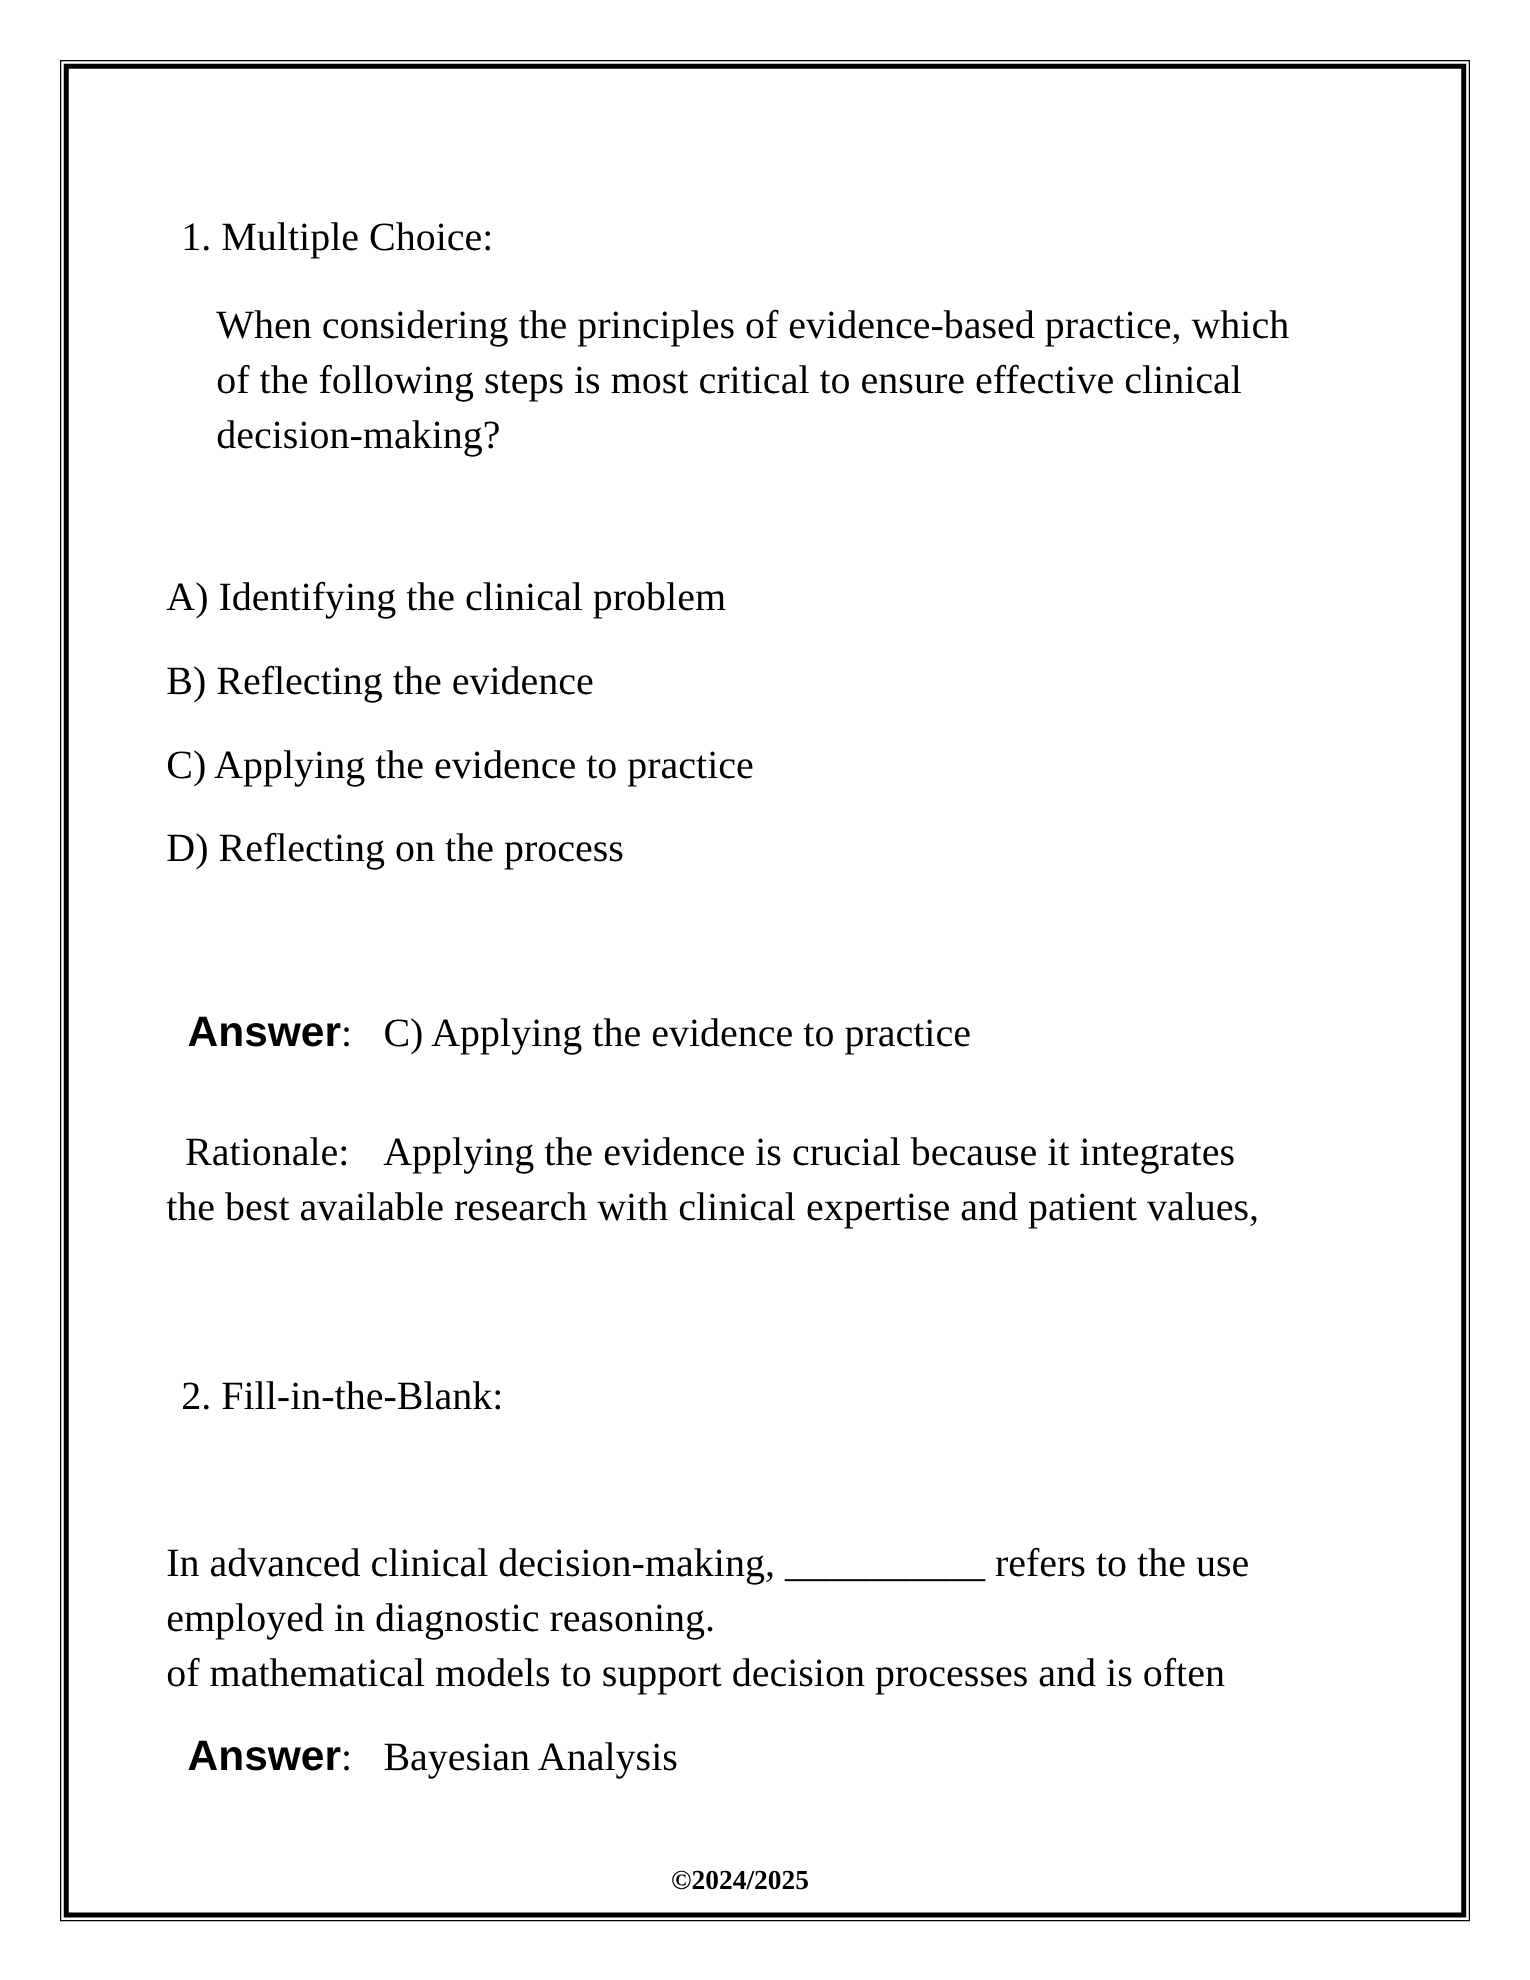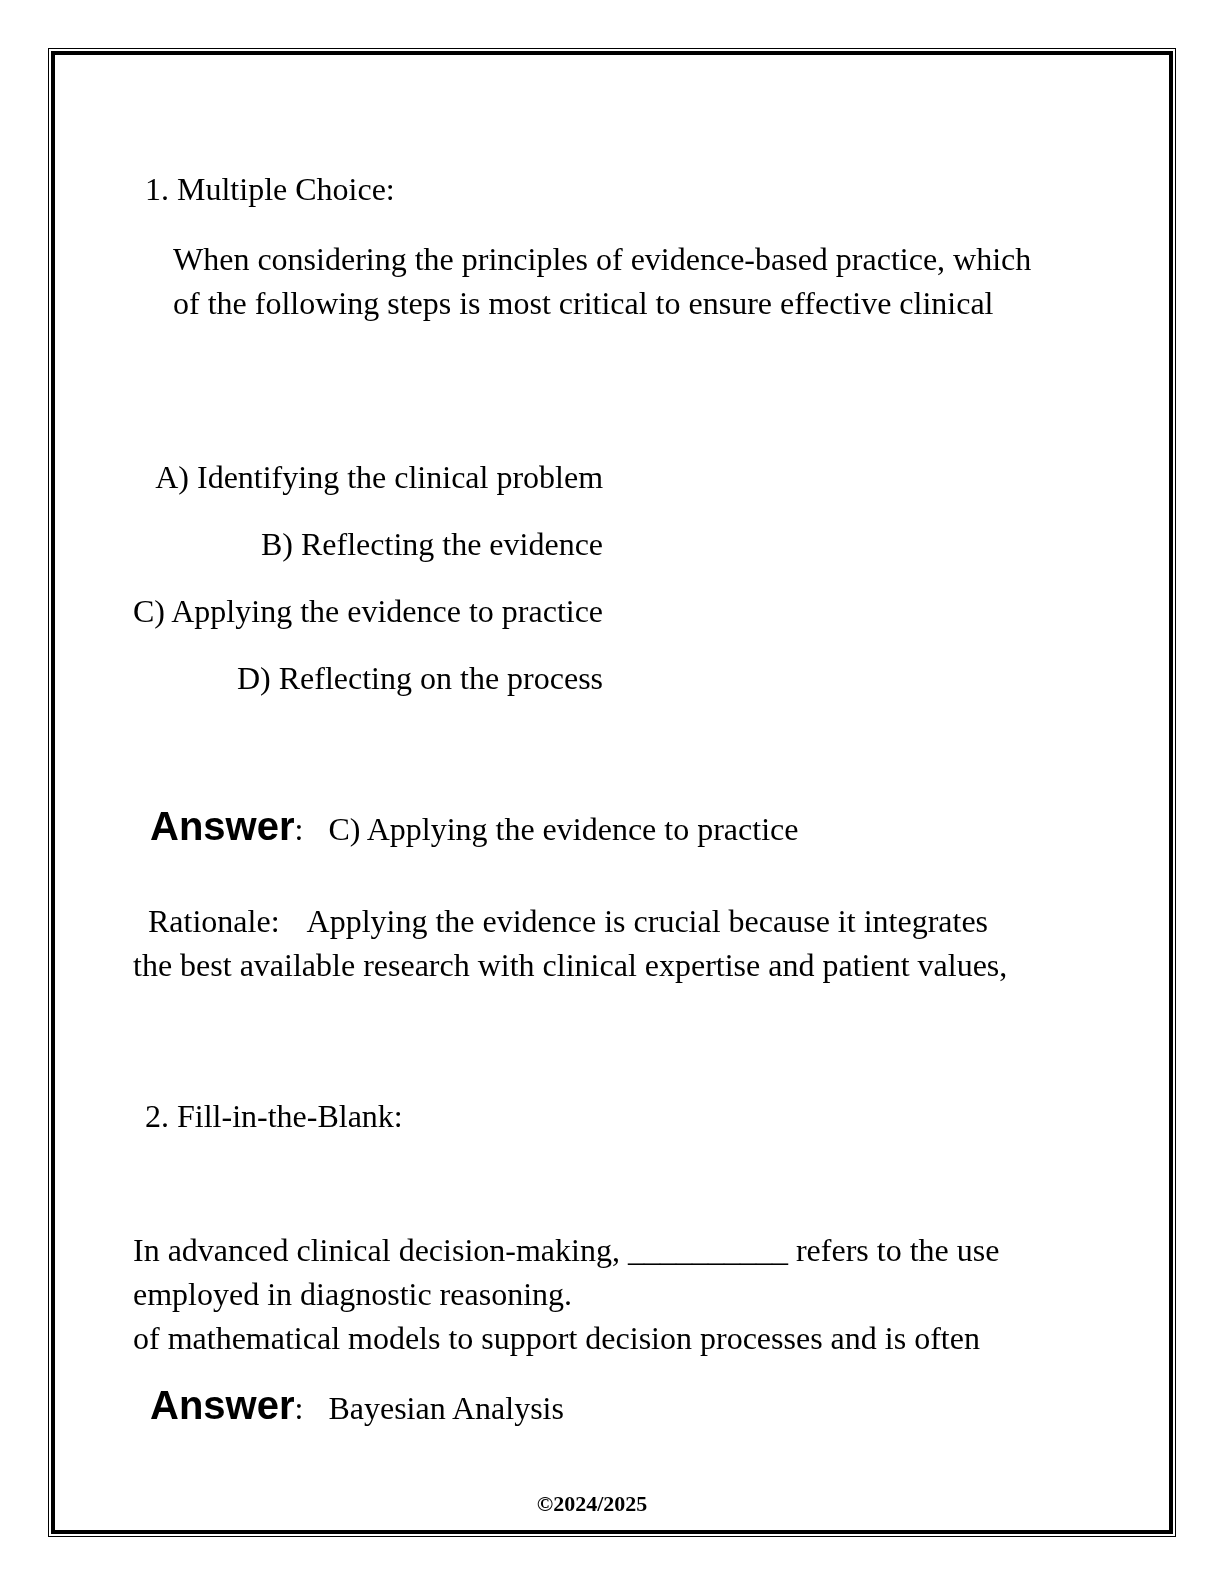--- a/index.html
+++ b/index.html
@@ -40,26 +40,25 @@
     left: 145px;
   }
   .q-prompt, .options-list, .rationale {
     left: 133px;
   }
   .answer-line {
     left: 150px;
   }
   .option-item {
     margin-bottom: 23px;
-    text-align: right;
   }
   .answer-label {
     font-family: "Liberation Sans", sans-serif;
     font-weight: bold;
-    font-size: 40px;
+    font-size: 34px;
   }
   .answer-colon {
     font-size: 32px;
   }
   .answer-value {
     margin-left: 25px;
   }
   .rationale-label {
     margin-left: 15px;
     margin-right: 27px;
@@ -80,20 +79,21 @@
 
 <div class="frame-outer">
   <div class="frame-inner"></div>
 </div>
 
 <div class="tblock q-heading" style="top:167px;">1. Multiple Choice:</div>
 
 <div class="tblock q-prompt" style="top:237px;margin-left:40px;">
   <div>When considering the principles of evidence-based practice, which</div>
   <div>of the following steps is most critical to ensure effective clinical</div>
+  <div>decision-making?</div>
 </div>
 
 <div class="tblock options-list" style="top:455px;">
   <div class="option-item">A) Identifying the clinical problem</div>
   <div class="option-item">B) Reflecting the evidence</div>
   <div class="option-item">C) Applying the evidence to practice</div>
   <div class="option-item">D) Reflecting on the process</div>
 </div>
 
 <div class="tblock answer-line" style="top:804px;">

